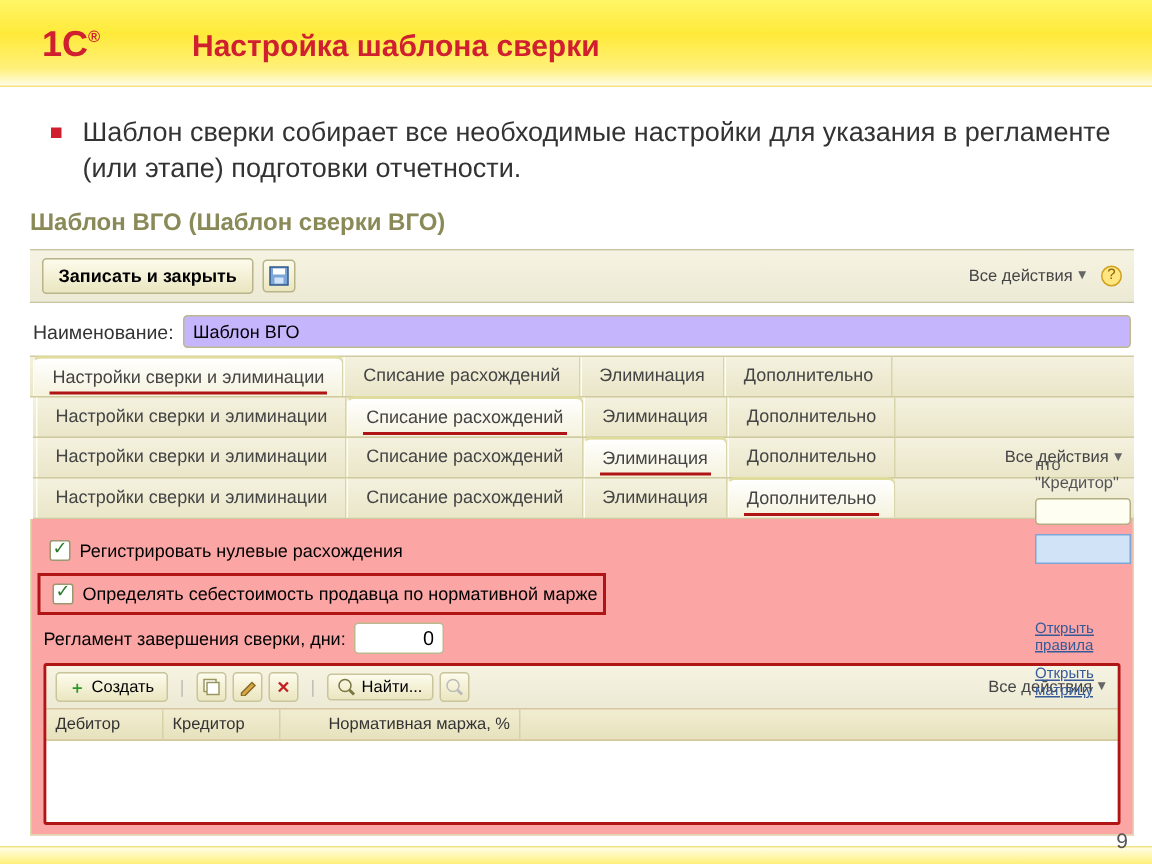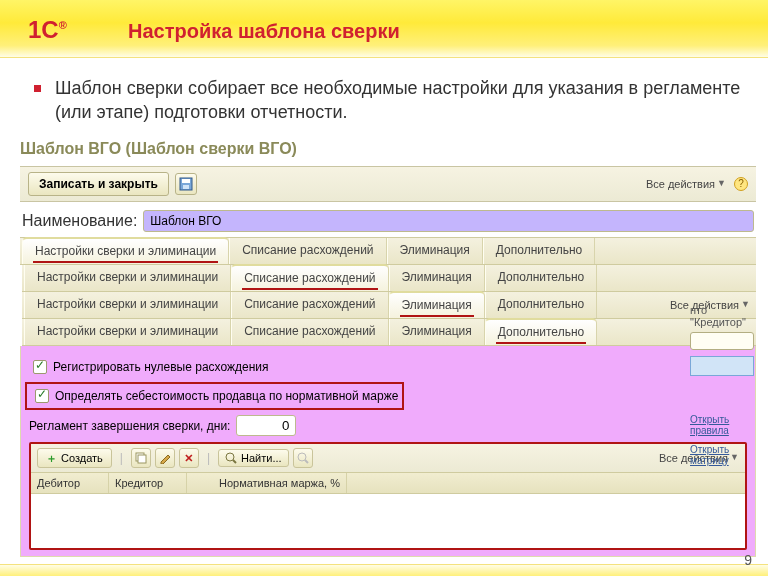--- a/index.html
+++ b/index.html
@@ -23,38 +23,38 @@
     padding: 4px 10px; font-weight: bold; font-size: 12px; cursor: pointer; }
   .btn-ico { width: 22px; height: 22px; background: linear-gradient(#fdfbec,#eae6c0);
     border: 1px solid #b8b388; border-radius: 3px; margin-left: 6px; cursor: pointer;
     display: flex; align-items: center; justify-content: center; }
   .spacer { flex: 1; }
   .linkish { font-size: 11px; color: #444; cursor: pointer; display: flex; align-items: flex-start; gap: 2px; }
   .chev { font-size: 9px; color: #666; }
   .q-circle { width: 14px; height: 14px; border: 1px solid #d0a020; border-radius: 50%;
     background: #ffe680; color: #8a6000; font-size: 10px; line-height: 12px; text-align: center; margin-left: 8px; cursor: pointer; }
   .field-row { display: flex; align-items: center; margin: 8px 2px 6px; }
-  .field-lbl { font-size: 16px; color: #333; margin-right: 6px; }
+  .field-lbl { font-size: 13px; color: #333; margin-right: 6px; }
   .field-inp { flex: 1; border: 1px solid #bdb98e; border-radius: 3px; background: #c4b5fd; padding: 3px 6px; font-size: 12px; }
 
   
   .tabs { display: flex; background: linear-gradient(#f4f1df,#eae6c8);
     border-top: 1px solid #cfcb9f; border-bottom: 1px solid #cfcb9f; padding: 0 2px; position: relative; }
   .tab { padding: 5px 12px 6px; font-size: 12px; color: #444; cursor: pointer;
     border-right: 1px solid #d8d4ac; border-left: 1px solid #fffef1; position: relative; }
   .tab.sel { background: linear-gradient(#fff,#f5f2dd); border-top: 2px solid #e0dc9e;
     border-radius: 5px 5px 0 0; margin-top: -1px; }
   .underline-red { position: absolute; left: 10px; right: 10px; bottom: 1px; height: 2px;
     background: #b01414; }
   
   .layer { position: relative; margin-top: -1px; }
   .layer + .layer .tabs, .layer + .layer + .layer .tabs { margin-left: 2px; }
   .right-strip { position: absolute; right: 6px; top: 0; bottom: 0; display: flex; align-items: center; }
 
-  .panel { background: #f0abfc; border: 1px solid #dedaae; border-top: none; padding: 6px 8px; }
+  .panel { background: #fca5a5; border: 1px solid #dedaae; border-top: none; padding: 6px 8px; }
   .chk-row { display: flex; align-items: center; margin: 5px 0; font-size: 12px; }
   .chk { appearance: none; width: 14px; height: 14px; border: 1px solid #9c986f; border-radius: 2px;
     background: #fff; margin-right: 6px; position: relative; cursor: pointer; }
   .chk:checked::after { content: "✓"; position: absolute; top: -3px; left: 1px; font-size: 12px; color: #2a7a2a; }
   .chk-highlight { border: 2px solid #b01414; padding: 2px 4px; margin-left: -4px; display: inline-flex; align-items: center; }
   .reg-row { display: flex; align-items: center; font-size: 12px; margin: 4px 0 6px; }
   .num-inp { width: 60px; border: 1px solid #bdb98e; border-radius: 3px; text-align: right; padding: 2px 6px; margin-left: 6px; }
 
   .grid-wrap { border: 2px solid #b01414; border-radius: 2px; margin-top: 2px; }
   .grid-toolbar { background: linear-gradient(#f6f3e2,#ecead4);

